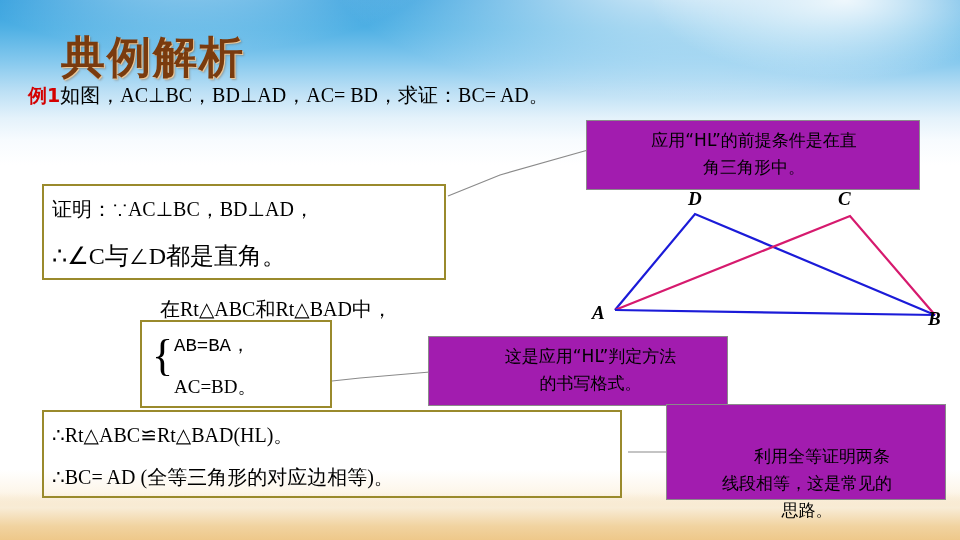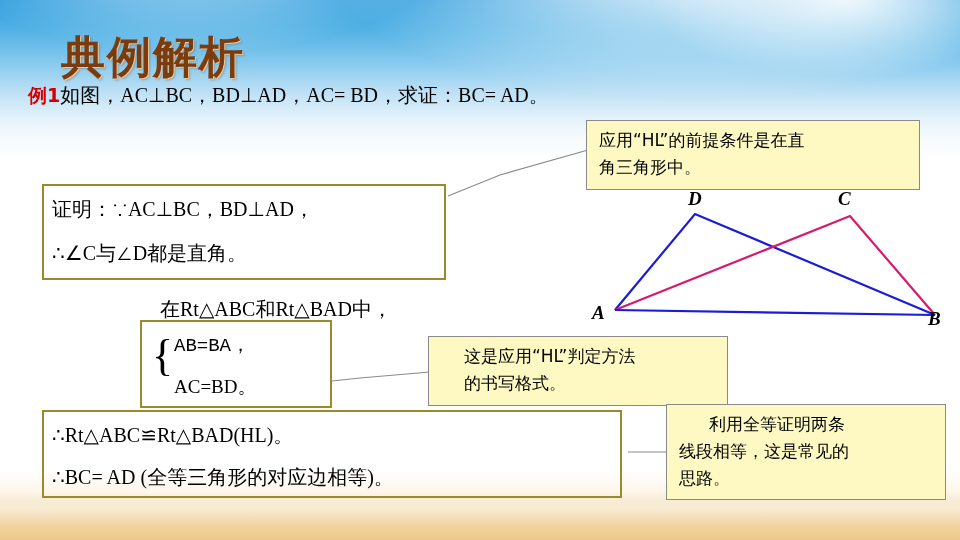--- a/index.html
+++ b/index.html
@@ -48,23 +48,23 @@
   
   .box {
     position:absolute; box-sizing:border-box;
     border:2px solid #9a8a2c; background:transparent;
   }
   .txt { position:absolute; white-space:nowrap; color:#000; }
 
   
   .callout {
     position:absolute; box-sizing:border-box;
-    border:1px solid #8a8a8a; background:#fef9c3;
+    border:1px solid #8a8a8a; background:#a21caf;
     color:#000; font-family:"DejaVu Sans", sans-serif; font-size:17px;
-    line-height:27px; padding:6px 10px 6px 12px;
+    line-height:27px; padding:6px 10px 6px 12px;text-align:center;
   }
   svg.lead { position:absolute; left:0; top:0; width:960px; height:540px; pointer-events:none; }
 
   
   #figure { position:absolute; left:560px; top:180px; width:400px; height:160px; }
   .lbl { position:absolute; font-style:italic; font-weight:bold; font-size:19px; color:#000;
          font-family:"Liberation Serif", serif; }
 </style>
 </head>
 <body>
@@ -79,21 +79,21 @@
 </div>
 
 <svg class="lead">
   <polyline points="588,150 500,175 448,196" fill="none" stroke="#8a8a8a" stroke-width="1.2"></polyline>
   <polyline points="430,372 360,378 332,381" fill="none" stroke="#8a8a8a" stroke-width="1.2"></polyline>
   <polyline points="668,452 640,452 628,452" fill="none" stroke="#8a8a8a" stroke-width="1.2"></polyline>
 </svg>
 
 <div class="box" style="left:42px; top:184px; width:404px; height:96px;"></div>
 <div class="txt" style="left:52px; top:196px; font-size:20px;">证明：∵AC⊥BC，BD⊥AD，</div>
-<div class="txt" style="left:52px; top:240px; font-size:20px;">∴∠C与∠D都是直角。</div>
+<div class="txt" style="left:52px; top:240px; font-size:24px;">∴∠C与∠D都是直角。</div>
 
 <div class="txt" style="left:160px; top:296px; font-size:20px;">在Rt△ABC和Rt△BAD中，</div>
 
 <div class="box" style="left:140px; top:320px; width:192px; height:88px;"></div>
 <div class="txt" style="left:152px; top:334px; font-size:44px; line-height:44px; color:#000;">{</div>
 <div class="txt" style="left:174px; top:332px; font-size:19px;font-family:Liberation Mono, monospace;">AB=BA，</div>
 <div class="txt" style="left:174px; top:374px; font-size:19px;text-align:right;">AC=BD。</div>
 
 <div class="box" style="left:42px; top:410px; width:580px; height:88px;"></div>
 <div class="txt" style="left:52px; top:422px; font-size:20px;font-family:Liberation Serif, serif;">∴Rt△ABC≌Rt△BAD(HL)。</div>
@@ -103,21 +103,21 @@
   <div>应用“HL”的前提条件是在直</div>
   <div>角三角形中。</div>
 </div>
 
 <div class="callout" style="left:428px; top:336px; width:300px; height:70px;padding-left:35px;">
   <div>这是应用“HL”判定方法</div>
   <div>的书写格式。</div>
 </div>
 
 <div class="callout" style="left:666px; top:404px; width:280px; height:96px;">
-  <div style="text-indent:30px;">利用全等证明两条</div>
+  <div style="text-indent:30px;margin-top:32px;">利用全等证明两条</div>
   <div>线段相等，这是常见的</div>
   <div>思路。</div>
 </div>
 
 <div id="figure">
   <svg width="400" height="160" viewBox="0 0 400 160">
 
     <polyline points="55,130 135,34 375,135" fill="none" stroke="#1b1bd8" stroke-width="2.2"></polyline>
     <polyline points="55,130 290,36 375,135" fill="none" stroke="#d61a6e" stroke-width="2.2"></polyline>
     <line x1="55" y1="130" x2="375" y2="135" stroke="#1b1bd8" stroke-width="2.2"></line>

